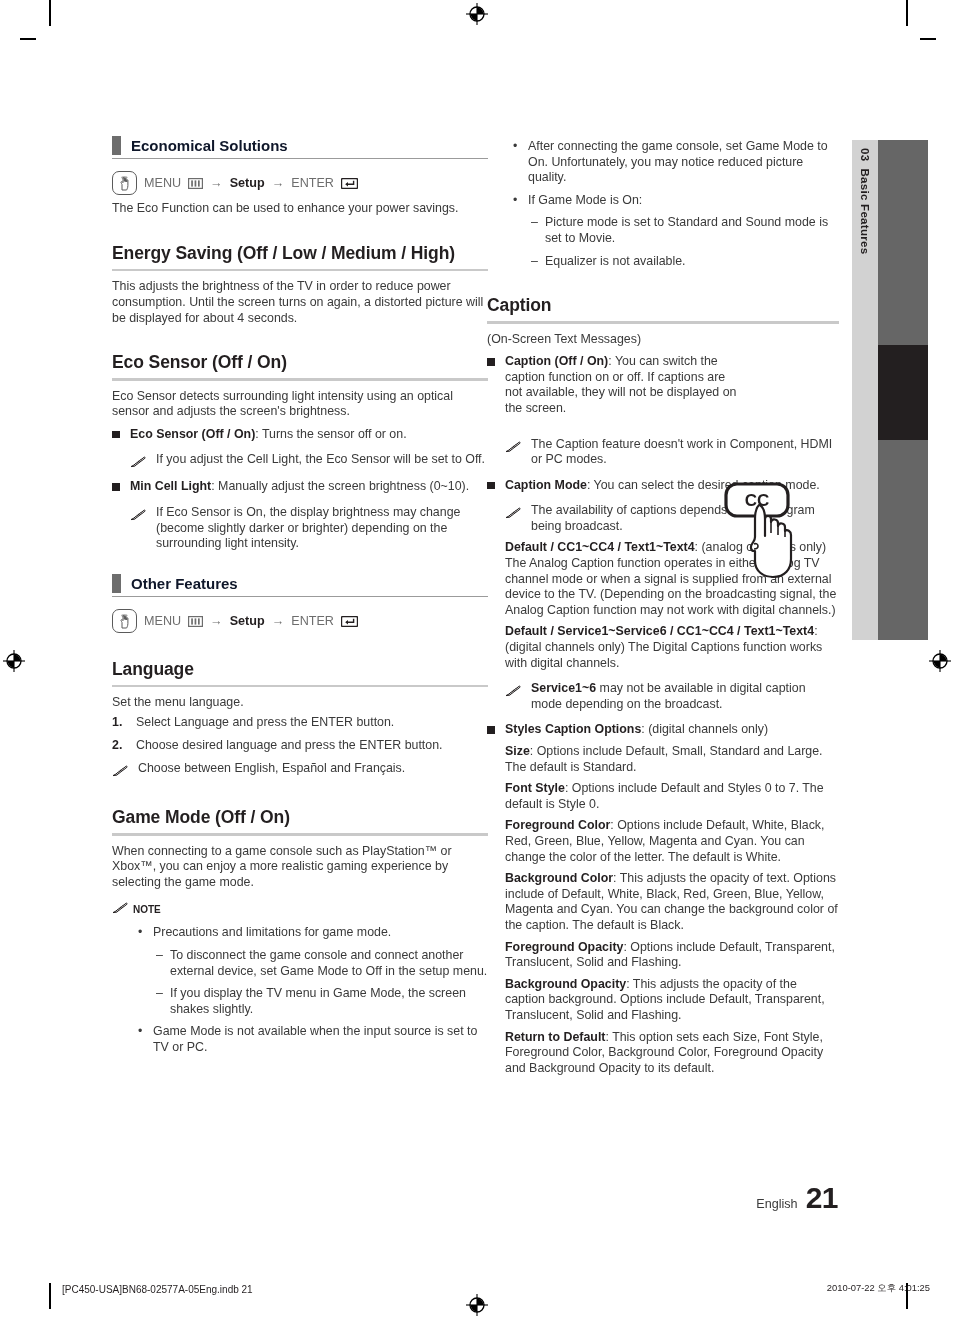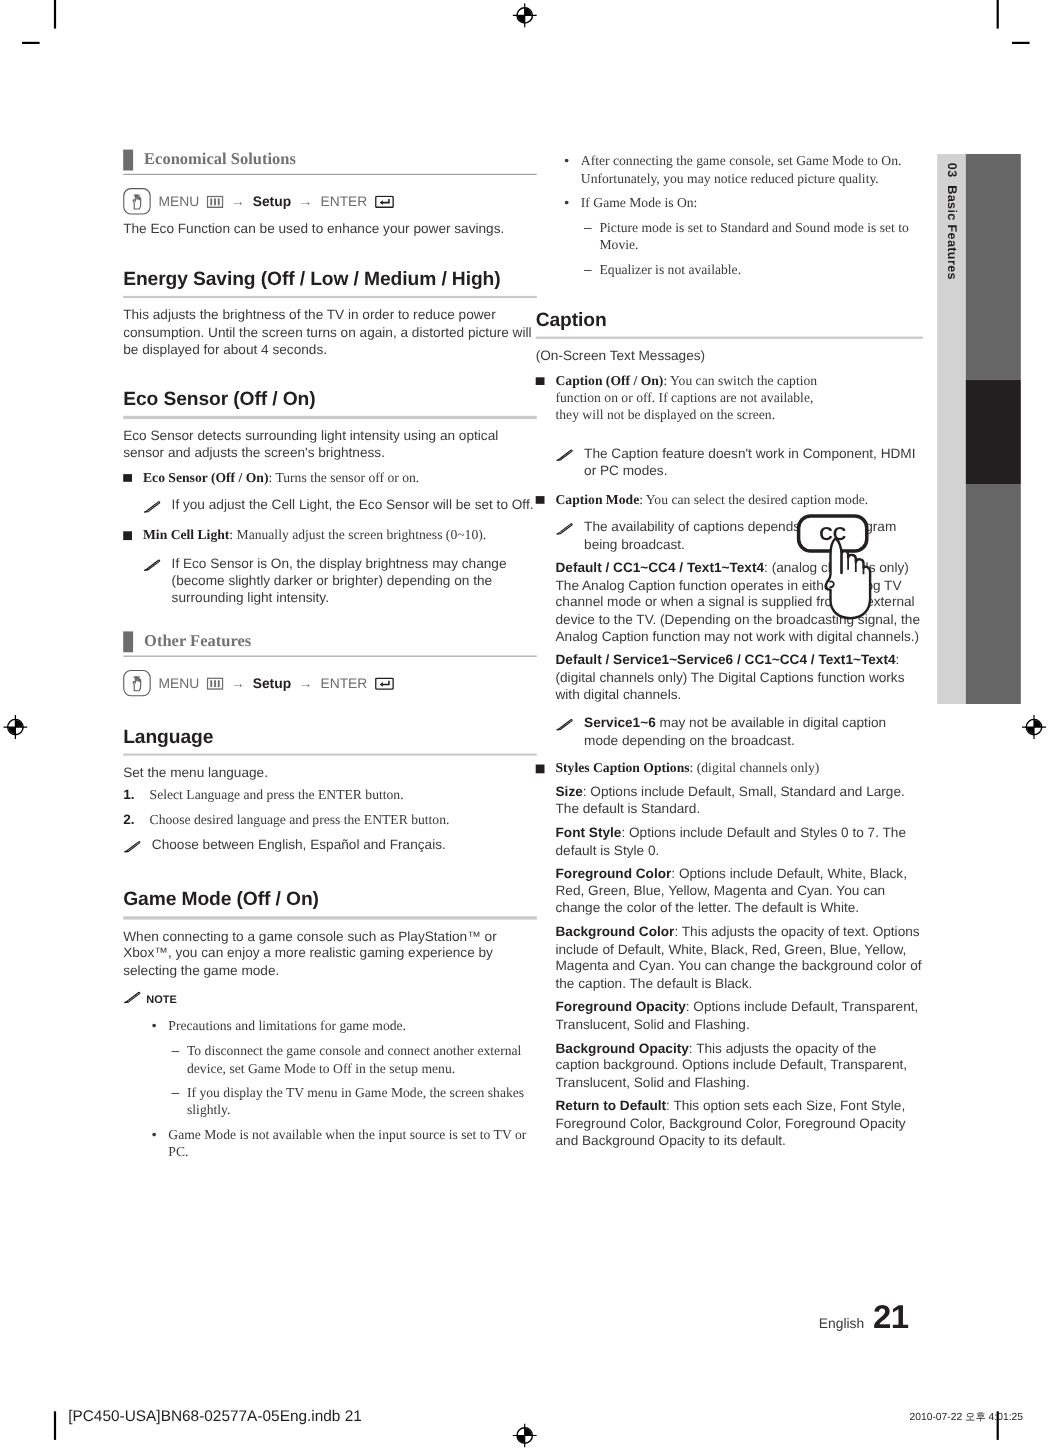--- a/index.html
+++ b/index.html
@@ -28,21 +28,21 @@
 
   
   .col{position:absolute;top:136px;width:376px;}
   #col-left{left:112px;}
   #col-right{left:487px;width:352px;}
   b,strong,.b{font-weight:bold;color:#231f20;}
 
   
   .sec-head{display:flex;align-items:center;gap:10px;margin-bottom:2px;}
   .sec-head .marker{width:9px;height:19px;background:#6d6d6d;flex:none;}
-  .sec-head .t{font-size:15px;font-weight:bold;color:#737373;font-family:Liberation Serif, serif;}
+  .sec-head .t{font-size:15px;font-weight:bold;color:#0f172a;}
   .sec-rule{height:1.4px;background:#9b9b9b;margin-top:3px;}
 
   
   .menupath{display:flex;align-items:center;gap:7px;margin-top:12px;font-size:12.6px;color:#6d6d6d;}
   .menupath .handbox{
     width:23px;height:22px;border:1.6px solid #5a5a5a;border-radius:7px;flex:none;
     display:flex;align-items:center;justify-content:center;
   }
   .menupath .mp-bold{font-weight:bold;color:#231f20;}
   .menupath .ico{display:inline-flex;align-items:center;}
@@ -50,21 +50,21 @@
 
   
   h2.head{font-size:17.5px;line-height:21px;font-weight:bold;color:#231f20;margin:26px 0 0 0;letter-spacing:-0.1px;}
   .head-rule{height:2.4px;background:#c9c9c9;margin-top:5px;margin-bottom:8px;}
 
   .para{font-size:12.4px;line-height:15.6px;color:#3a3a3a;margin-top:6px;}
 
   
   .li{display:flex;margin-top:7px;}
   .li .bullet{flex:none;}
-  .li .content{flex:1;font-size:12.4px;line-height:15.6px;color:#3a3a3a;font-family:Liberation Serif, serif;}
+  .li .content{flex:1;font-size:12.4px;line-height:15.6px;color:#3a3a3a;}
 
   .sq .bullet{width:18px;padding-top:4px;}
   .sq .bullet i{display:block;width:7.5px;height:7.5px;background:#231f20;}
 
   .dot .bullet{width:15px;text-align:left;font-size:12.4px;line-height:15.6px;color:#3a3a3a;}
   .dash .bullet{width:14px;font-size:12.4px;line-height:15.6px;color:#3a3a3a;}
   .num .bullet{width:24px;font-size:12.4px;line-height:15.6px;font-weight:bold;color:#231f20;}
 
   .note{display:flex;margin-top:10px;}
   .note .nico{flex:none;width:26px;padding-top:2px;}
@@ -74,25 +74,25 @@
 
   .indent-18{margin-left:18px;}
   .indent-26{margin-left:26px;}
 
   .blk{font-size:12.4px;line-height:15.6px;color:#3a3a3a;margin-top:6px;}
 
   
   #cc-illustration{position:absolute;right:28px;top:186px;width:92px;height:100px;}
 
   
-  #pagenum{position:absolute;right:128px;bottom:106px;display:flex;align-items:baseline;gap:8px;}
+  #pagenum{position:absolute;right:116px;bottom:106px;display:flex;align-items:baseline;gap:8px;}
   #pagenum .lang{font-size:12.6px;color:#3a3a3a;}
   #pagenum .num{font-size:30px;font-weight:bold;color:#231f20;letter-spacing:-0.5px;}
 
-  #footer-left{position:absolute;left:62px;bottom:26px;font-size:14px;color:#231f20;font-family:"Liberation Sans",sans-serif;}
+  #footer-left{position:absolute;left:62px;bottom:26px;font-size:10px;color:#231f20;font-family:"Liberation Sans",sans-serif;}
   #footer-right{position:absolute;right:24px;bottom:26px;font-size:9.4px;color:#231f20;}
 </style>
 </head>
 <body>
 
 <div class="page">
 
   <div class="cropmark" style="left:49px;top:0;width:1.6px;height:26px;"></div>
   <div class="cropmark" style="left:20px;top:38px;width:16px;height:1.6px;"></div>
   <div class="cropmark" style="left:906px;top:0;width:1.6px;height:26px;"></div>

